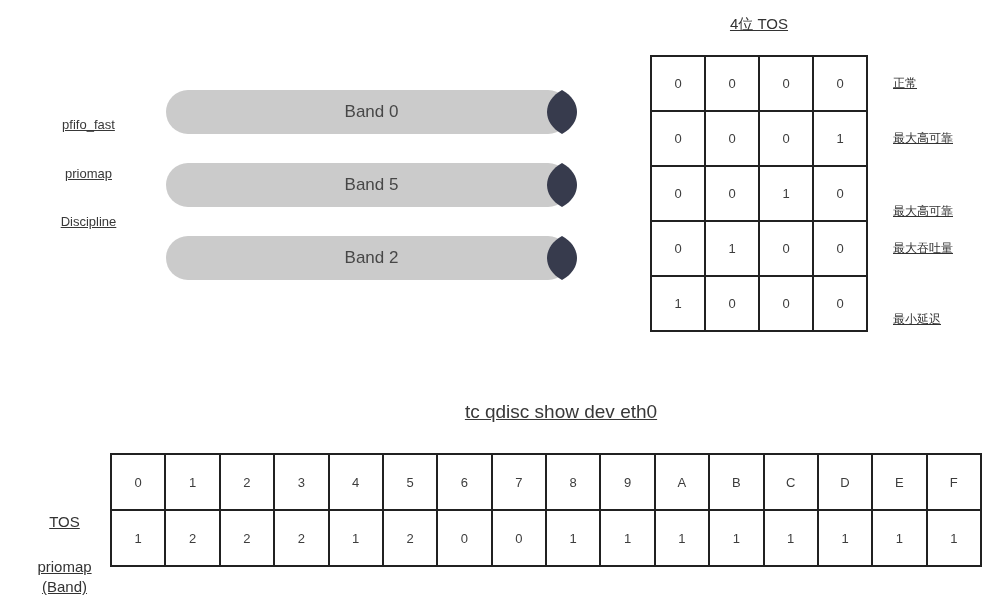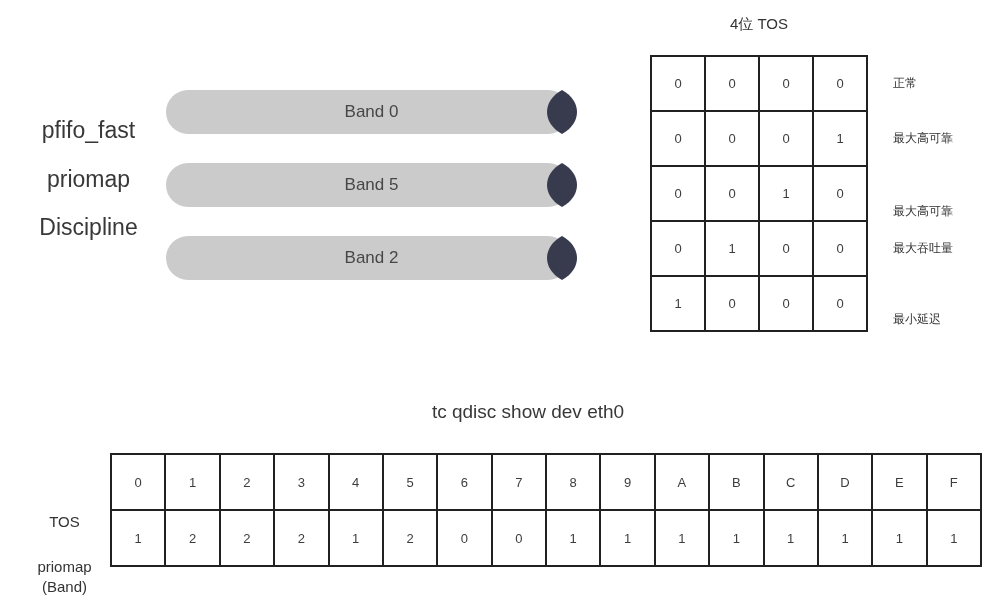--- a/index.html
+++ b/index.html
@@ -1,26 +1,26 @@
 <!DOCTYPE html>
 <html><head>
 <meta charset="utf-8">
 <style>
   html,body { margin:0; padding:0; }
   body {
     width:1007px; height:599px; position:relative; overflow:hidden;
     background:#ffffff; color:#3a3a3a;
     font-family:"Liberation Sans","DejaVu Sans",sans-serif;
   }
-  .abs { position:absolute; }
+  .abs { position:absolute;text-decoration:underline; }
 
   
   .left-label {
     left:18px; width:141px; text-align:center;
-    font-size:23px; color:#383838; white-space:nowrap;
+    font-size:13px; color:#383838; white-space:nowrap;
   }
 
   
   .pipe { position:absolute; left:165px; width:413px; height:46px; }
   .pipe svg { position:absolute; left:0; top:0; }
   .pipe .band-label {
     position:absolute; left:4px; top:0; width:405px; height:46px;
     display:flex; align-items:center; justify-content:center;
     font-size:17px; color:#474747;
   }
@@ -39,21 +39,21 @@
     border:2px solid #212121;
     text-align:center; vertical-align:middle;
     font-size:13px; color:#3d3d3d;
   }
   .tos-row-label {
     left:893px; font-size:12px; color:#333; line-height:22px; white-space:nowrap;
   }
 
   
   .bottom-title {
-    left:92px; top:401px; width:872px; text-align:center;
+    left:125px; top:401px; width:872px; text-align:center;
     font-size:19px; color:#383838;
   }
   table.priomap-table {
     position:absolute; left:110px; top:453px; width:872px;
     border-collapse:collapse; table-layout:fixed;
   }
   table.priomap-table td {
     height:54px; padding:0;
     border:2px solid #212121;
     text-align:center; vertical-align:middle;

